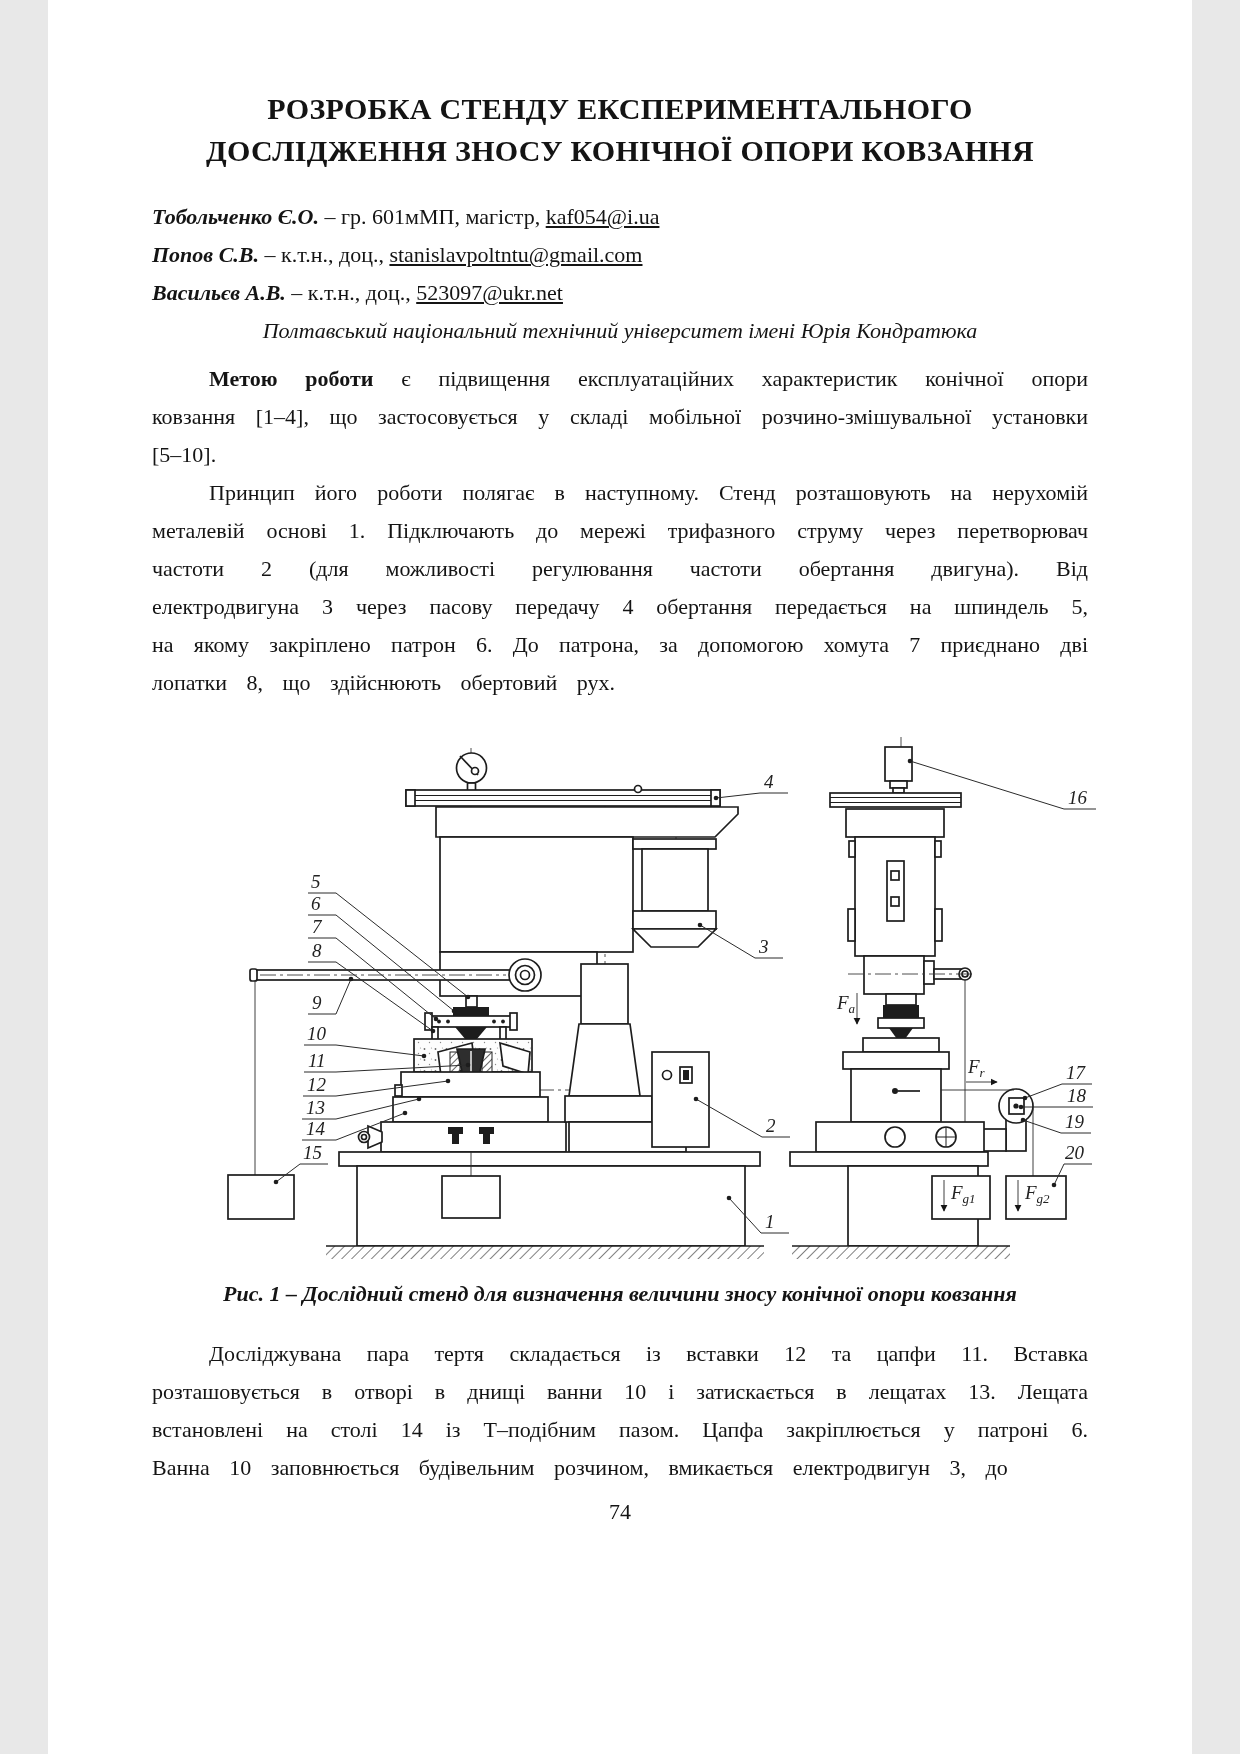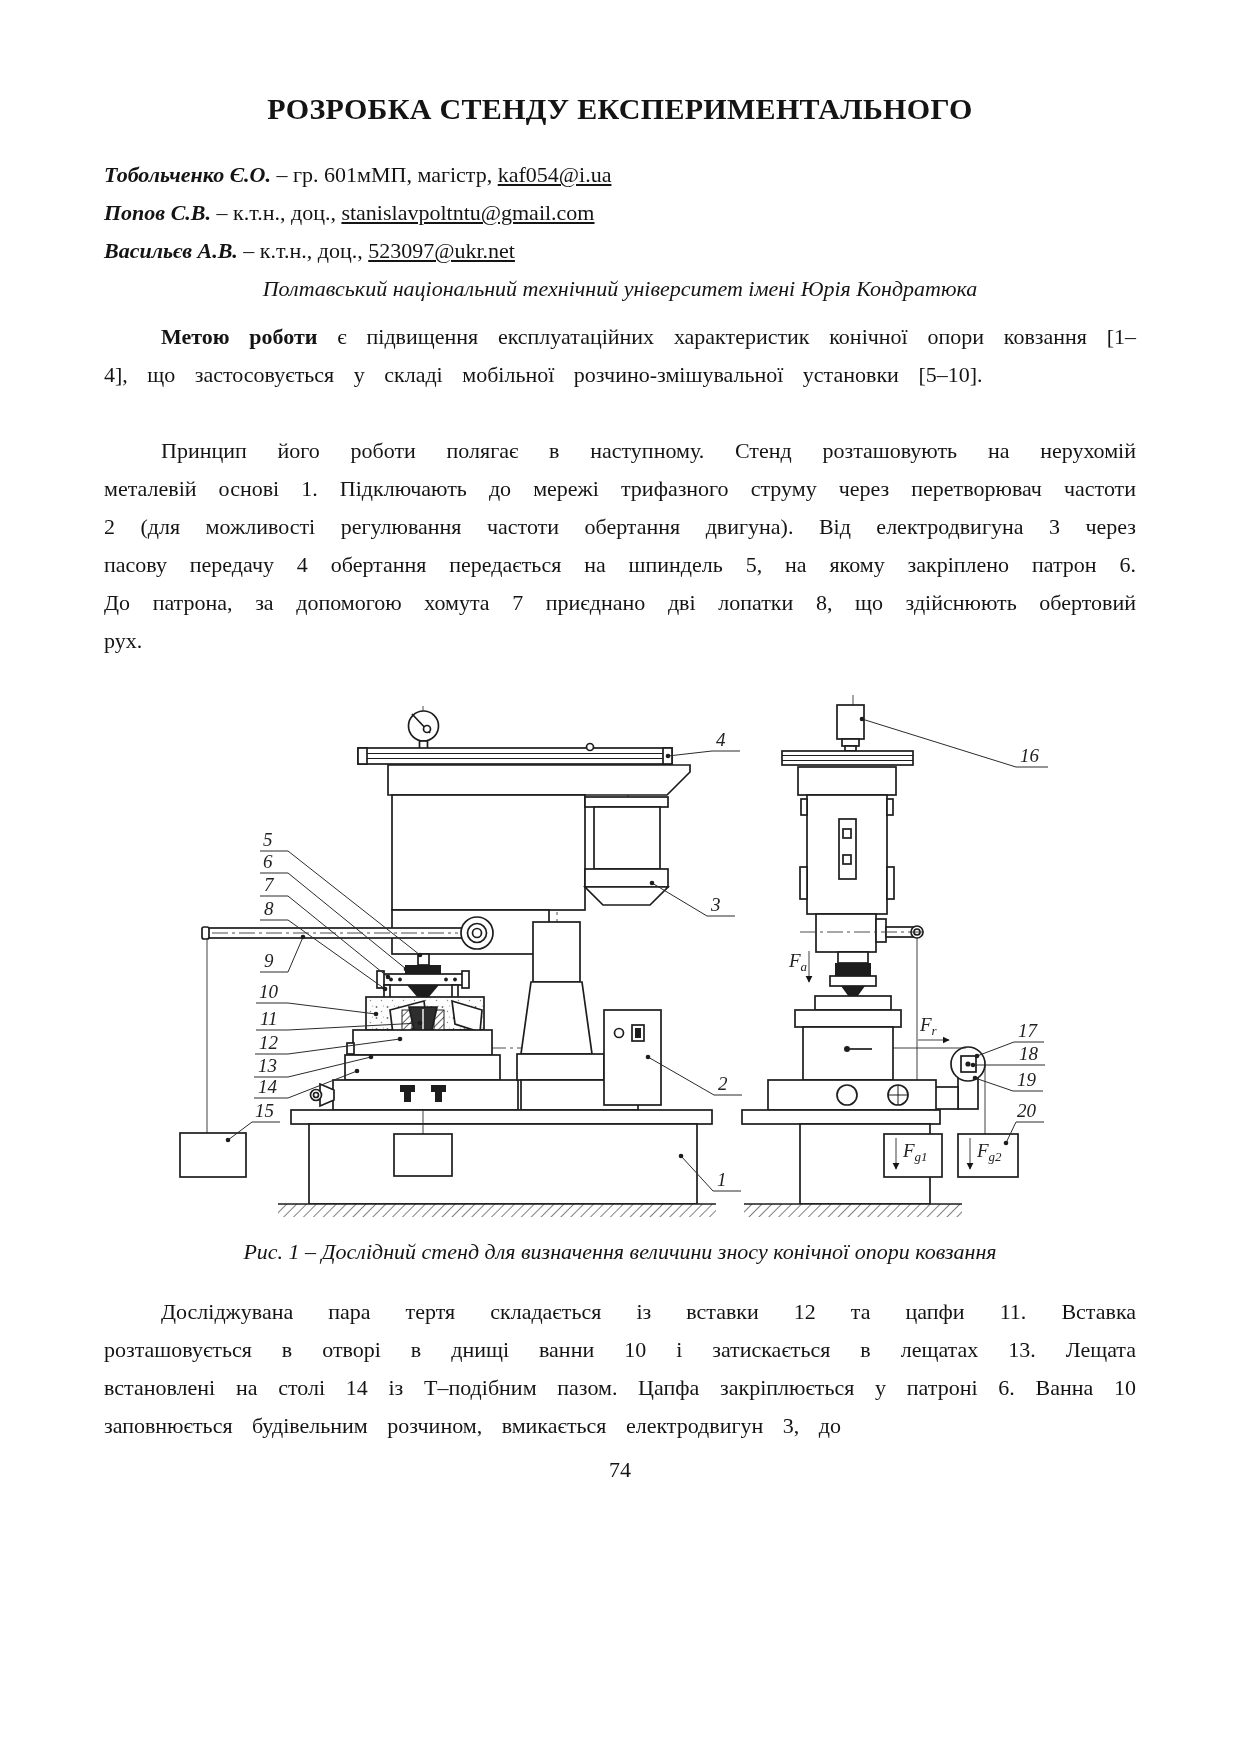--- a/index.html
+++ b/index.html
@@ -1,18 +1,18 @@
 <!DOCTYPE html>
 <html><head>
 <meta charset="utf-8">
 <style>
   html,body{margin:0;padding:0;background:#e8e8e8;}
   .page{
     position:relative;
-    width:1240px;height:1754px;
+    width:1144px;height:1754px;
     margin:0 auto;
     background:#ffffff;
     color:#141414;
     font-family:"Liberation Serif",serif;
     box-sizing:border-box;
     padding:88px 104px 0 104px;
     overflow:hidden;
   }
   .title{
     text-align:center;font-weight:bold;
@@ -29,21 +29,21 @@
   }
   p.first{margin-top:10px;min-height:114px;}
   p.p2{min-height:114px;}
   p.p3{min-height:228px;}
   p.p4{margin-top:22px;min-height:152px;}
   .lead-bold{font-weight:bold;}
   .figure-wrap{margin:22px 0 0 46px;width:960px;height:545px;}
   .figure-wrap svg{display:block;}
   .caption{
     margin-top:6px;text-align:center;font-style:italic;
-    font-size:22px;line-height:38px;
+    font-size:22px;line-height:38px;font-weight:bold;
   }
   .page-number{margin-top:6px;text-align:center;font-size:22px;line-height:38px;}
 
   
   .draw{stroke:#1d1d1d;stroke-width:1.7;fill:none;stroke-linejoin:miter;stroke-linecap:butt;}
   .w{fill:#ffffff;}
   .d{fill:#1d1d1d;stroke:none;}
   .t{stroke-width:1;}
   .ld{stroke:#2b2b2b;stroke-width:1;fill:none;}
   .cl{stroke:#3a3a3a;stroke-width:0.9;stroke-dasharray:16 4 3 4;fill:none;}
@@ -52,20 +52,21 @@
   .force{font-family:"Liberation Serif",serif;font-style:italic;font-size:19px;fill:#222;stroke:none;}
   .force .sub{font-size:13px;}
 </style>
 </head>
 <body>
 
 <div class="page">
 
   <div class="title">
     <div>РОЗРОБКА СТЕНДУ ЕКСПЕРИМЕНТАЛЬНОГО</div>
+    <div>ДОСЛІДЖЕННЯ ЗНОСУ КОНІЧНОЇ ОПОРИ КОВЗАННЯ</div>
   </div>
 
   <div class="authors">
     <div>
       <span class="author-name">Тобольченко Є.О.</span>
       <span>– гр. 601мМП, магістр,</span>
       <span class="email">kaf054@i.ua</span>
     </div>
     <div>
       <span class="author-name">Попов С.В.</span>

